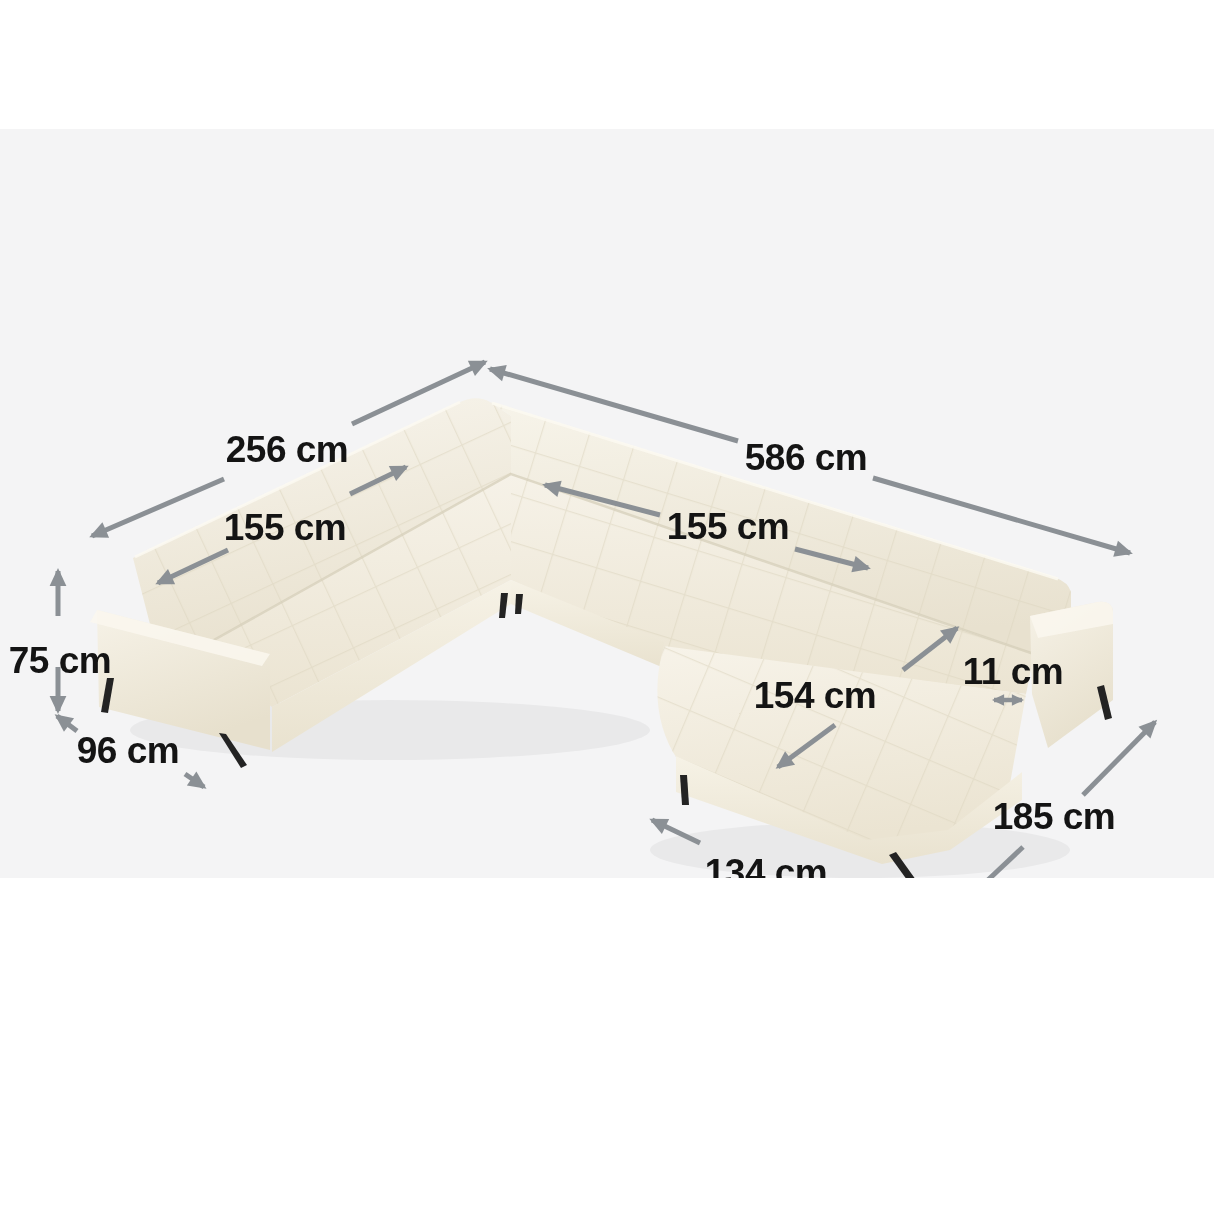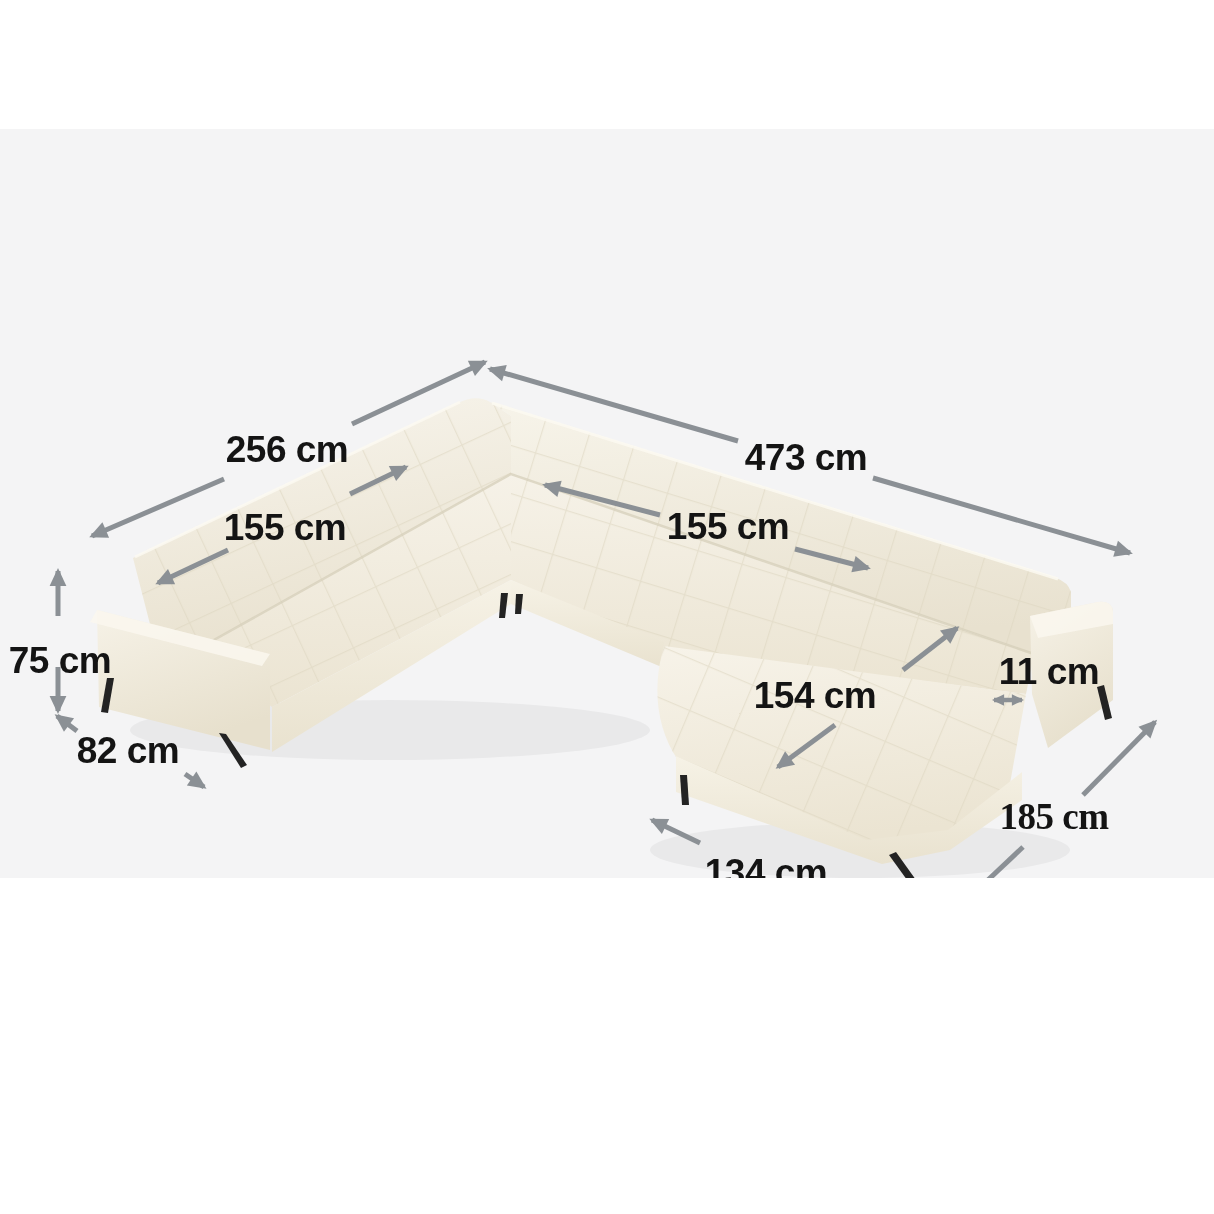--- a/index.html
+++ b/index.html
@@ -167,22 +167,22 @@
         <line class="arr" x1="1023" y1="847" x2="954" y2="912" marker-end="url(#ah)"></line>
       </g>
       <g>
         <line class="arr" x1="700" y1="843" x2="652" y2="820" marker-end="url(#ah)"></line>
         <line class="arr" x1="833" y1="898" x2="882" y2="918" marker-end="url(#ah)"></line>
       </g>
     </g>
   </svg>
 
   <div class="dim" style="left:287px;  top:449px;">256 cm</div>
-  <div class="dim" style="left:806px;  top:457px;">473 cm</div>
+  <div class="dim" style="left:806px;  top:457px;">586 cm</div>
   <div class="dim" style="left:285px;  top:527px;">155 cm</div>
   <div class="dim" style="left:728px;  top:526px;">155 cm</div>
   <div class="dim" style="left:60px;   top:660px;">75 cm</div>
-  <div class="dim" style="left:128px;  top:750px;">82 cm</div>
+  <div class="dim" style="left:128px;  top:750px;">96 cm</div>
   <div class="dim" style="left:815px;  top:695px;">154 cm</div>
-  <div class="dim" style="left:1013px; top:671px;margin-left:36px;">11 cm</div>
-  <div class="dim" style="left:1054px; top:816px;font-family:Liberation Serif, serif;">185 cm</div>
+  <div class="dim" style="left:1013px; top:671px;">11 cm</div>
+  <div class="dim" style="left:1054px; top:816px;">185 cm</div>
   <div class="dim" style="left:766px;  top:872px;">134 cm</div>
 </div>
 
 </body></html>

